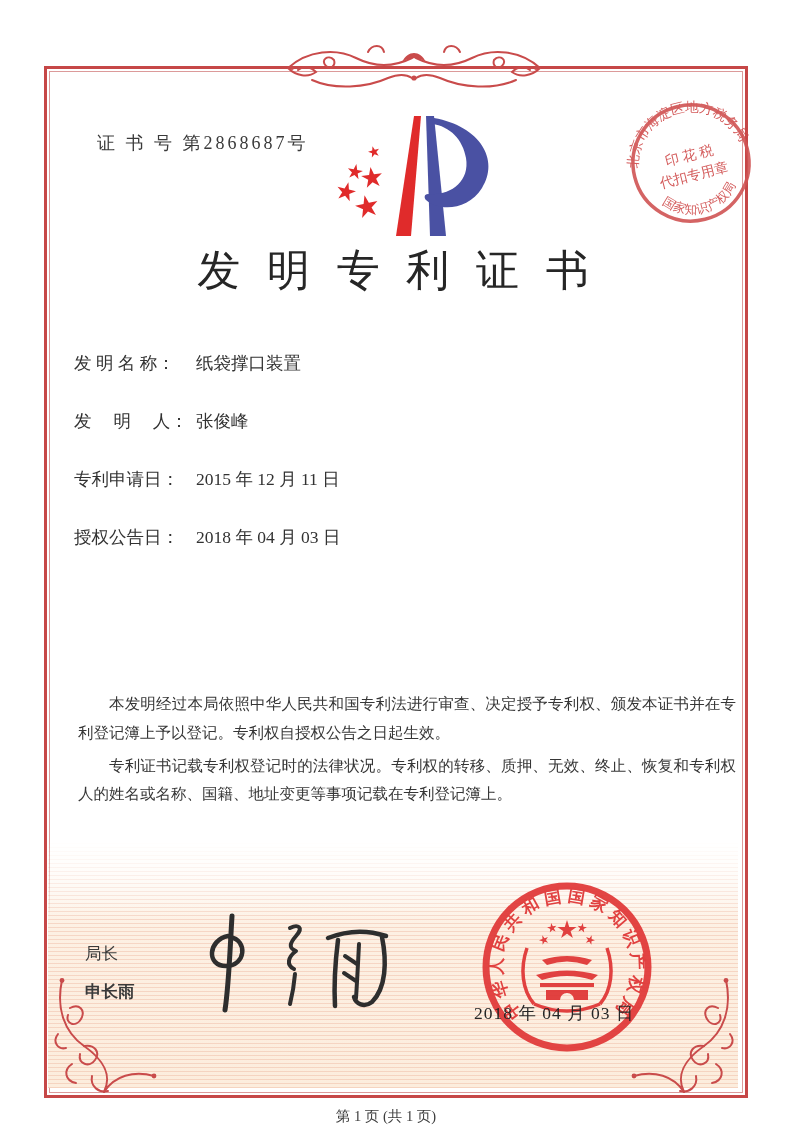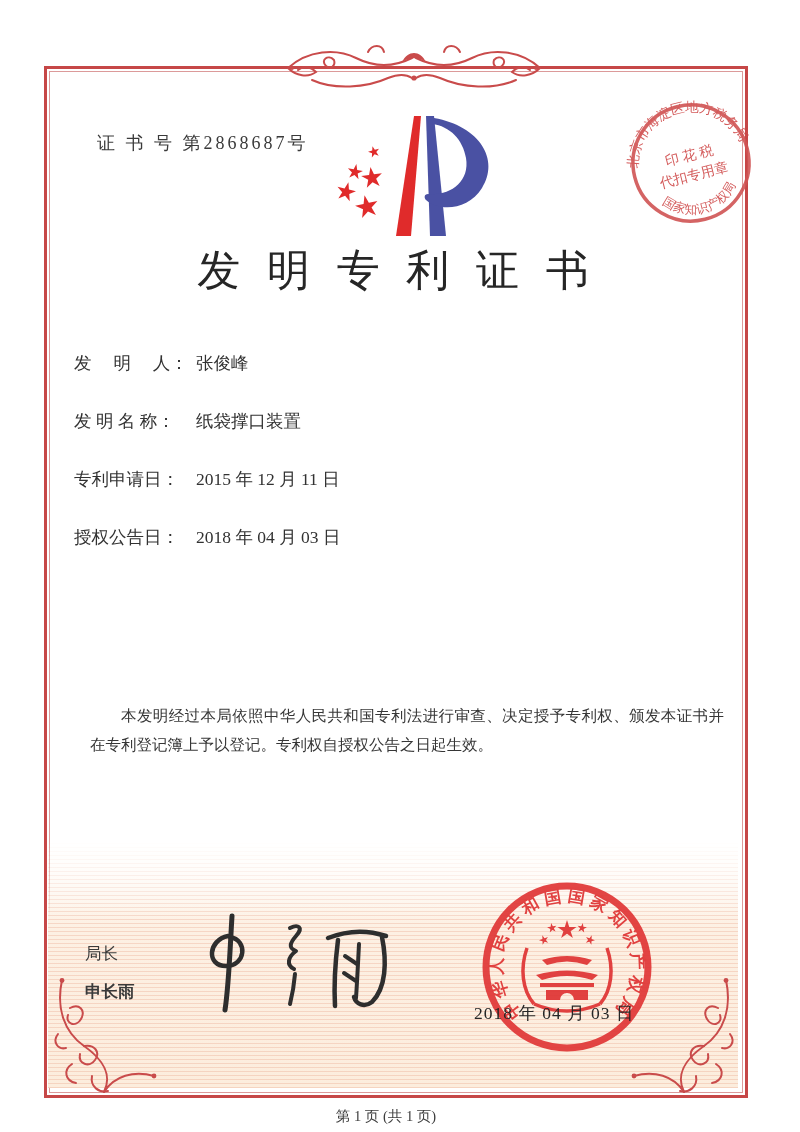--- a/index.html
+++ b/index.html
@@ -27,21 +27,21 @@
 
   
   .fields{left:74px;top:351px;width:640px;display:flex;flex-direction:column;gap:34px;}
   .field-row{font-size:17.5px;white-space:nowrap;color:#323232;}
   .field-label{display:inline-block;min-width:120px;}
   .field-value{margin-left:2px;}
 
   
   .body-text{left:74px;top:686px;width:666px;font-size:15.5px;line-height:1.86;
     text-align:justify;color:#363636;}
-  .body-text p{margin:16px;text-indent:2em;}
+  .body-text p{margin:4px;text-indent:2em;}
 
   
   .director-title{left:85px;top:943px;font-size:16.5px;color:#3a3a3a;}
   .director-name{left:85px;top:981px;font-size:16.5px;color:#3a3a3a;font-weight:bold;}
   .sig-svg{left:198px;top:910px;}
 
   
   .seal-svg{left:478px;top:878px;z-index:3;}
   .seal-date{left:474px;top:1001px;font-size:17.5px;letter-spacing:1px;color:#262626;z-index:4;}
 
@@ -139,35 +139,36 @@
     </text>
     <text x="75" y="72" text-anchor="middle" font-size="14" fill="#cf4a4a">印 花 税</text>
     <text x="75" y="92" text-anchor="middle" font-size="14" fill="#cf4a4a">代扣专用章</text>
   </g>
 </svg>
 
 <div class="abs title">发明专利证书</div>
 
 <div class="abs fields">
   <div class="field-row">
+    <span class="field-label">发 明 名 称：</span><span class="field-value">纸袋撑口装置</span>
+  </div>
+  <div class="field-row">
     <span class="field-label">发　 明　 人：</span><span class="field-value">张俊峰</span>
-  </div>
-  <div class="field-row">
-    <span class="field-label">发 明 名 称：</span><span class="field-value">纸袋撑口装置</span>
   </div>
   <div class="field-row">
     <span class="field-label">专利申请日：</span><span class="field-value">2015 年 12 月 11 日</span>
   </div>
   <div class="field-row">
     <span class="field-label">授权公告日：</span><span class="field-value">2018 年 04 月 03 日</span>
   </div>
 </div>
 
 <div class="abs body-text">
   <p>本发明经过本局依照中华人民共和国专利法进行审查、决定授予专利权、颁发本证书并在专利登记簿上予以登记。专利权自授权公告之日起生效。</p>
+  <p>专利证书记载专利权登记时的法律状况。专利权的转移、质押、无效、终止、恢复和专利权人的姓名或名称、国籍、地址变更等事项记载在专利登记簿上。</p>
 </div>
 
 <div class="abs director-title">局长</div>
 <div class="abs director-name">申长雨</div>
 
 <svg class="abs sig-svg" width="210" height="104" viewBox="0 0 210 104">
   <g stroke="#2e2e2e" fill="none" stroke-linecap="round" stroke-linejoin="round">
 
     <path d="M30,26 C10,30 8,56 28,56 C48,56 50,30 32,27" stroke-width="4.5"></path>
     <path d="M34,6 C32,38 31,74 27,100" stroke-width="5"></path>

